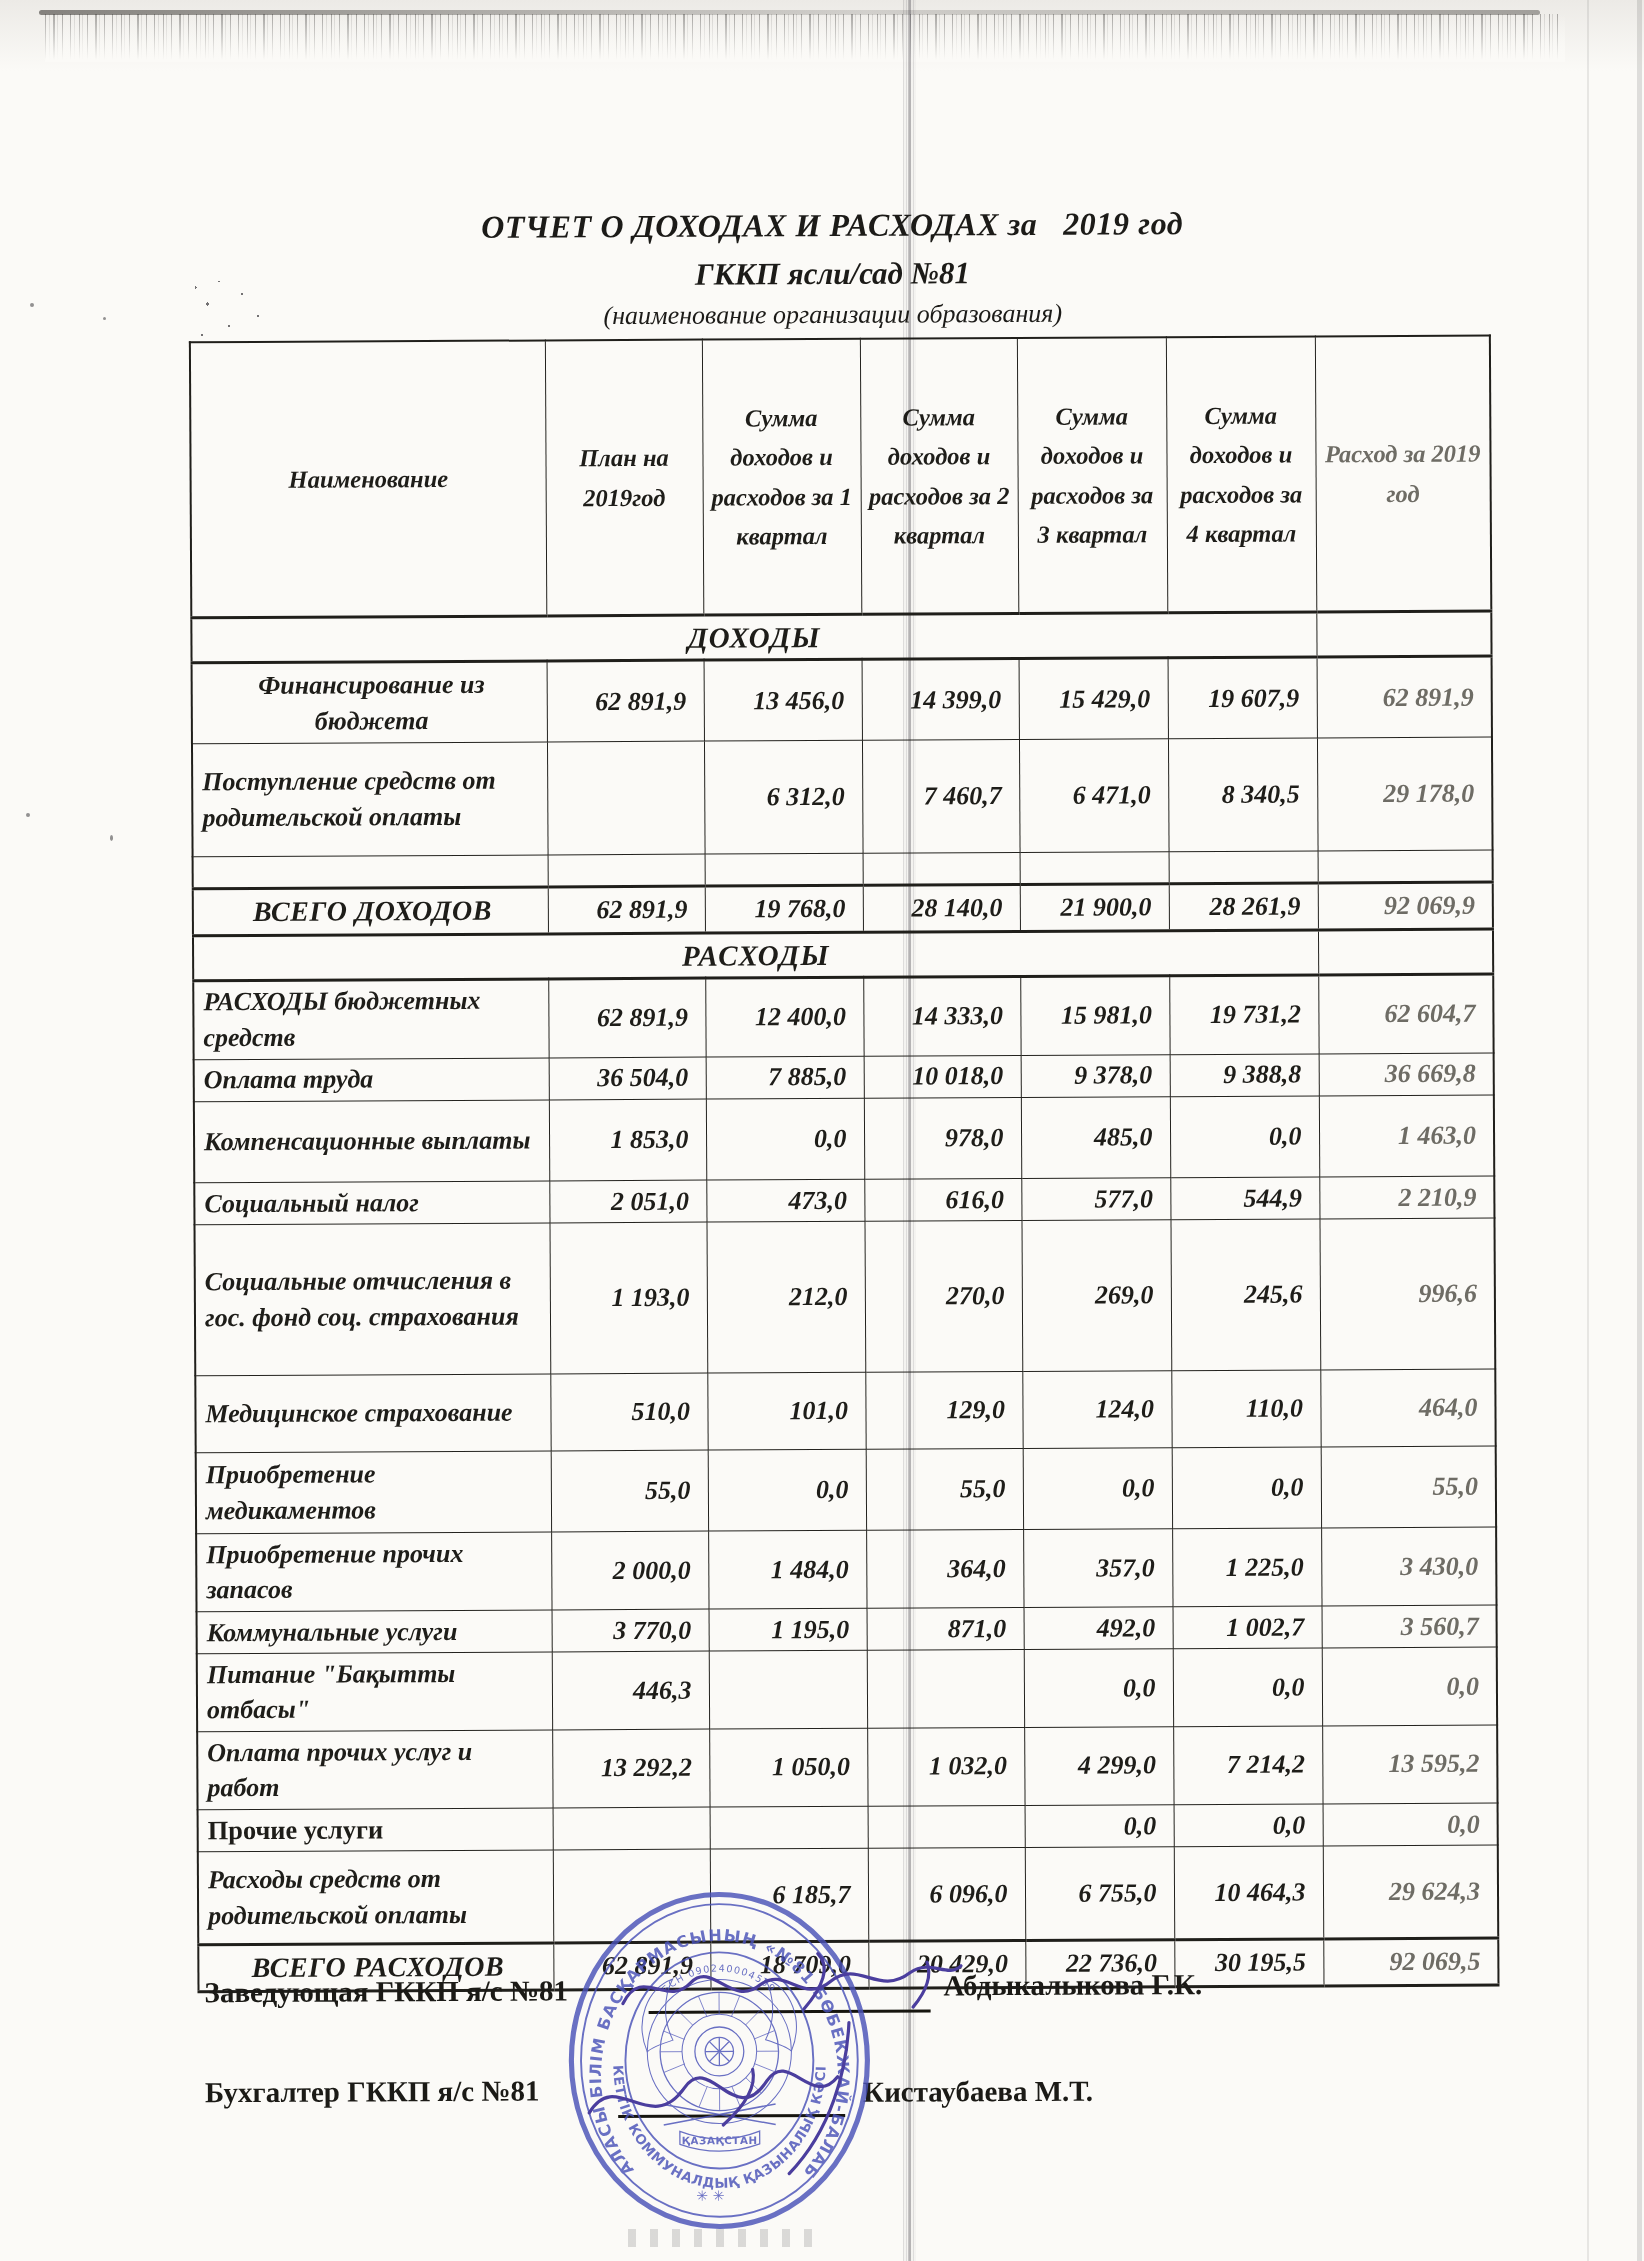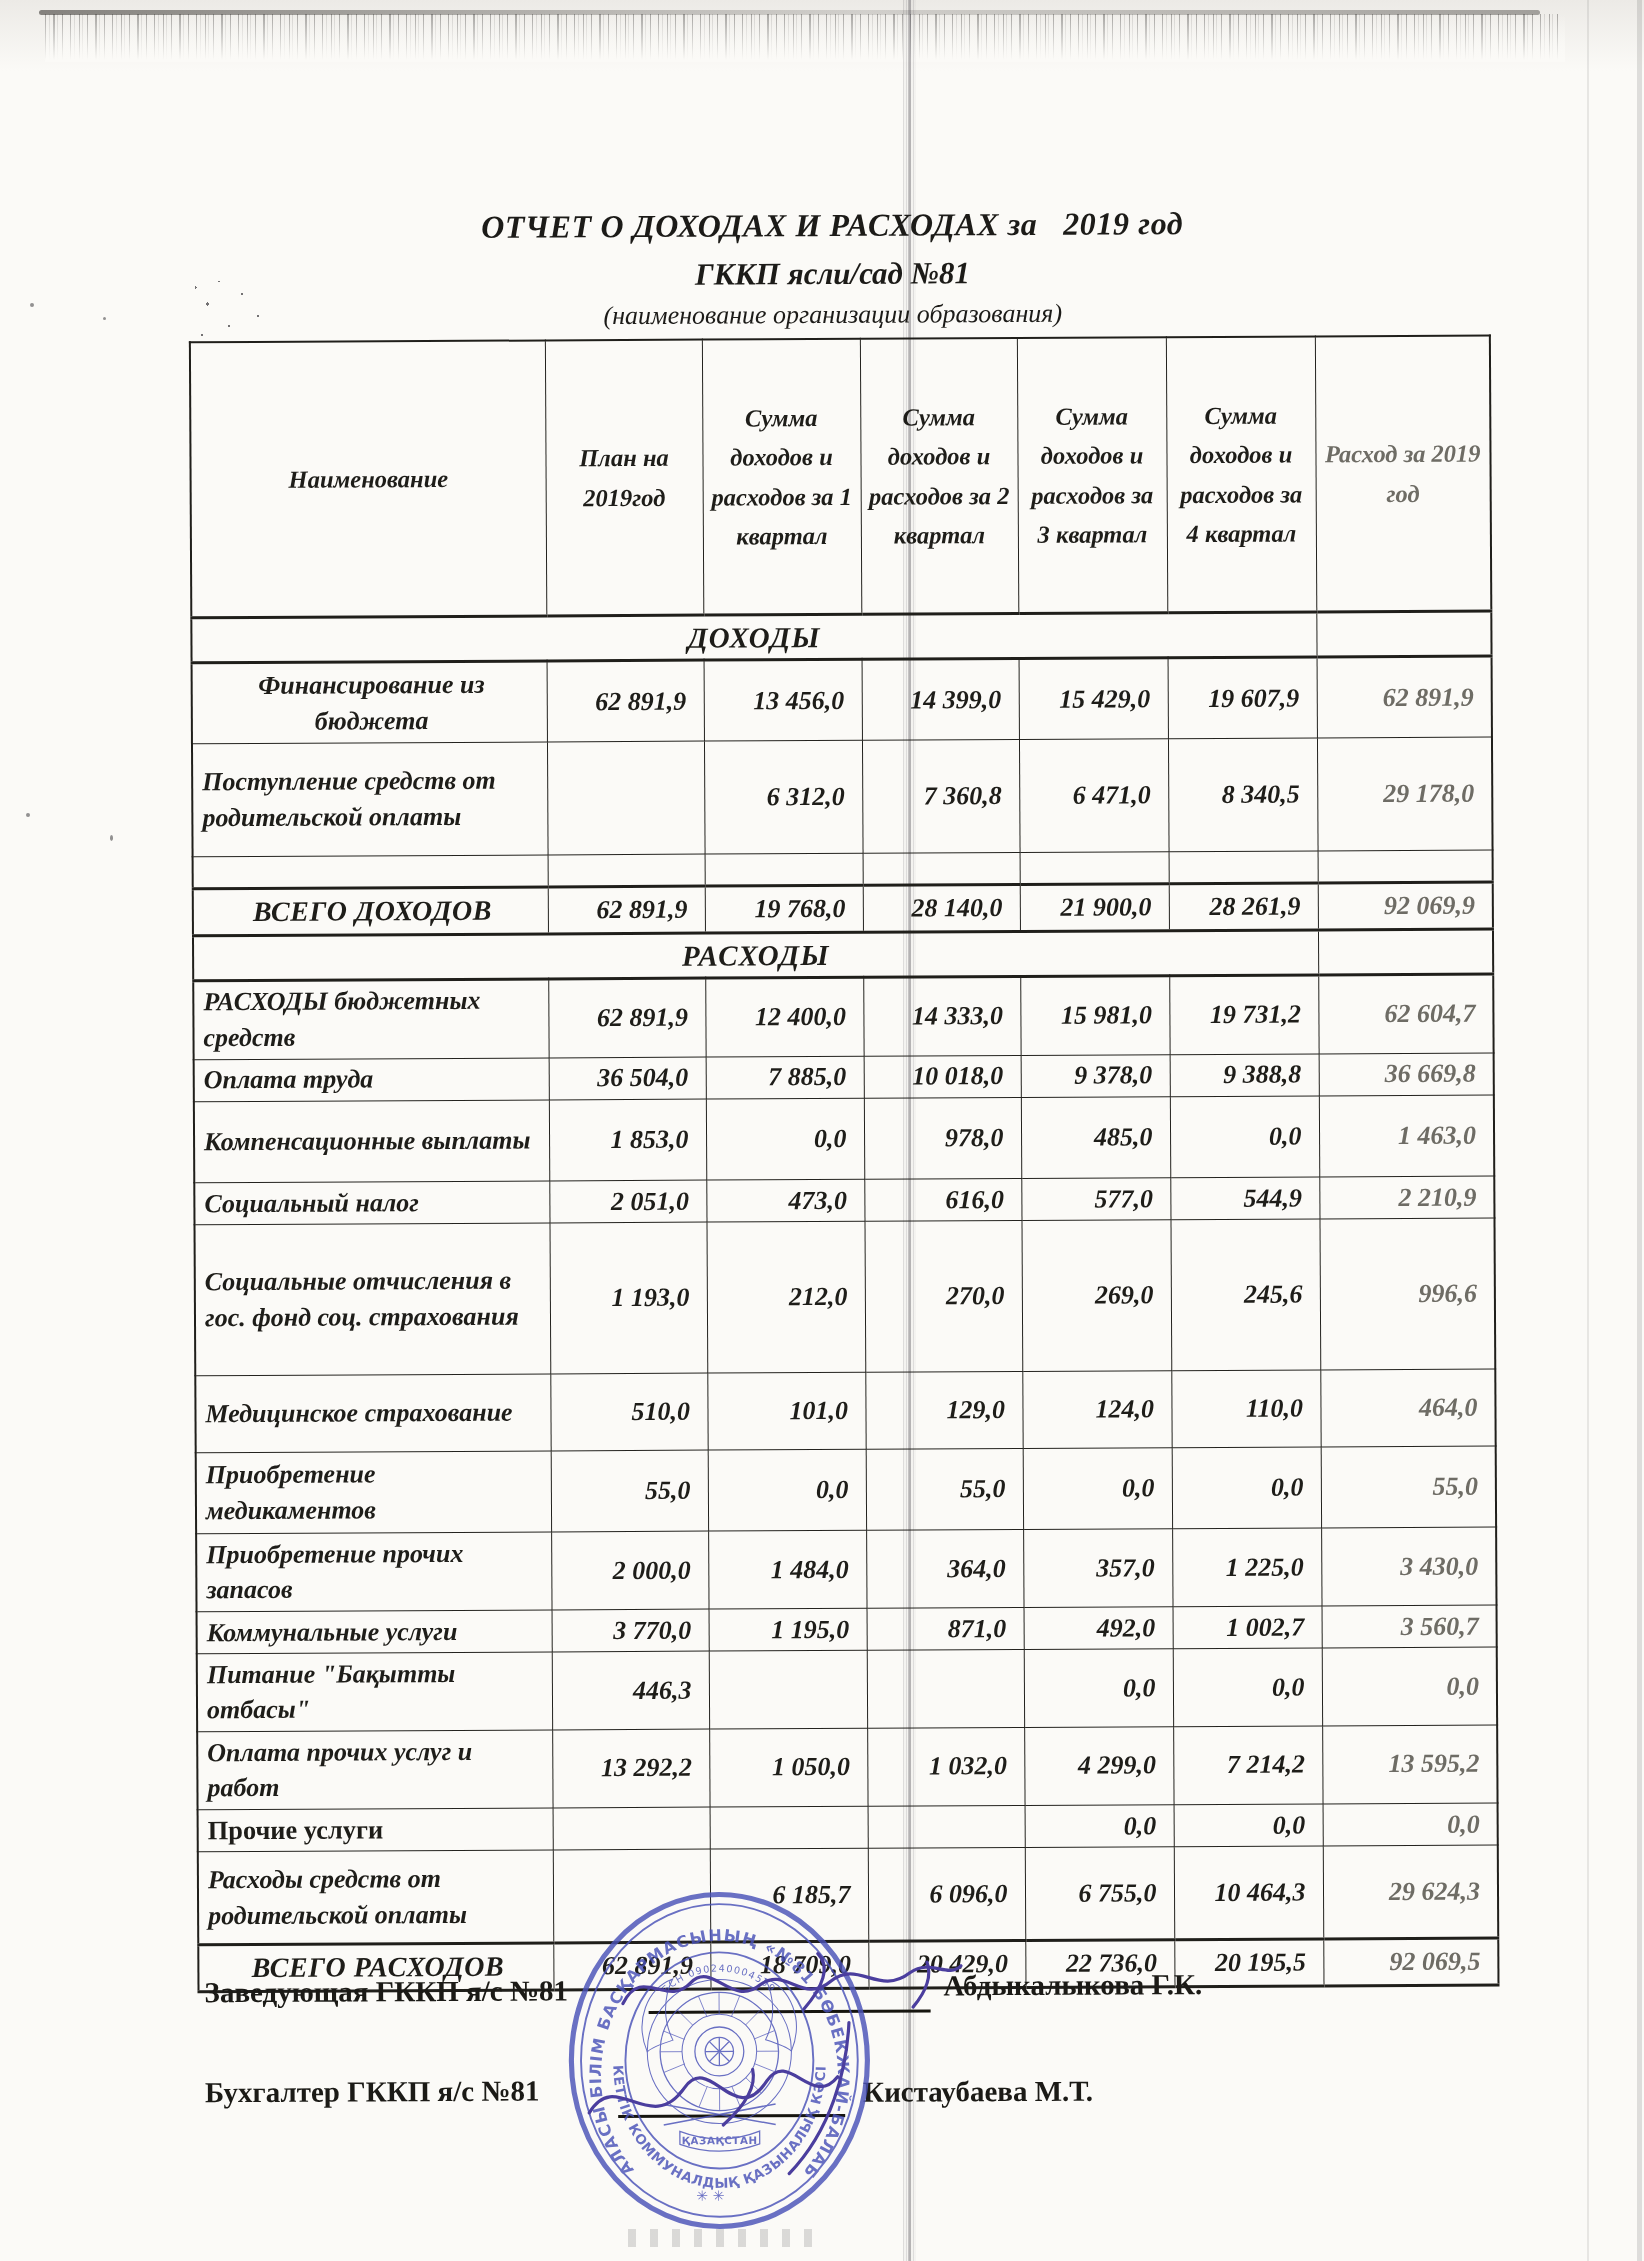--- a/index.html
+++ b/index.html
@@ -127,21 +127,21 @@
             <td class="num">13 456,0</td>
             <td class="num">14 399,0</td>
             <td class="num">15 429,0</td>
             <td class="num">19 607,9</td>
             <td class="num faint">62 891,9</td>
           </tr>
           <tr class="data" style="height: 113px;">
             <td class="lbl">Поступление средств от родительской оплаты</td>
             <td class="num"></td>
             <td class="num">6 312,0</td>
-            <td class="num">7 360,8</td>
+            <td class="num">7 460,7</td>
             <td class="num">6 471,0</td>
             <td class="num">8 340,5</td>
             <td class="num faint">29 178,0</td>
           </tr>
           <tr class="empty" style="height: 32px;">
             <td class="lbl"></td>
             <td class="num"></td>
             <td class="num"></td>
             <td class="num"></td>
             <td class="num"></td>
@@ -277,21 +277,21 @@
             <td class="num">6 755,0</td>
             <td class="num">10 464,3</td>
             <td class="num faint">29 624,3</td>
           </tr>
           <tr class="total" style="height: 39px;">
             <td class="lbl">ВСЕГО РАСХОДОВ</td>
             <td class="num">62 891,9</td>
             <td class="num">18 709,0</td>
             <td class="num">20 429,0</td>
             <td class="num">22 736,0</td>
-            <td class="num">20 195,5</td>
+            <td class="num">30 195,5</td>
             <td class="num faint">92 069,5</td>
           </tr>
         </tbody>
     </table>
 
     <div class="sig-text" style="left:200px;top:1973px;">Заведующая ГККП я/с №81</div>
     <div class="sig-text" style="left:939px;top:1970px;">Абдыкалыкова Г.К.</div>
     <div class="sig-line" style="left:644px;top:2010px;width:282px;"></div>
 
     <div class="sig-text" style="left:200px;top:2073px;">Бухгалтер ГККП я/с №81</div>

